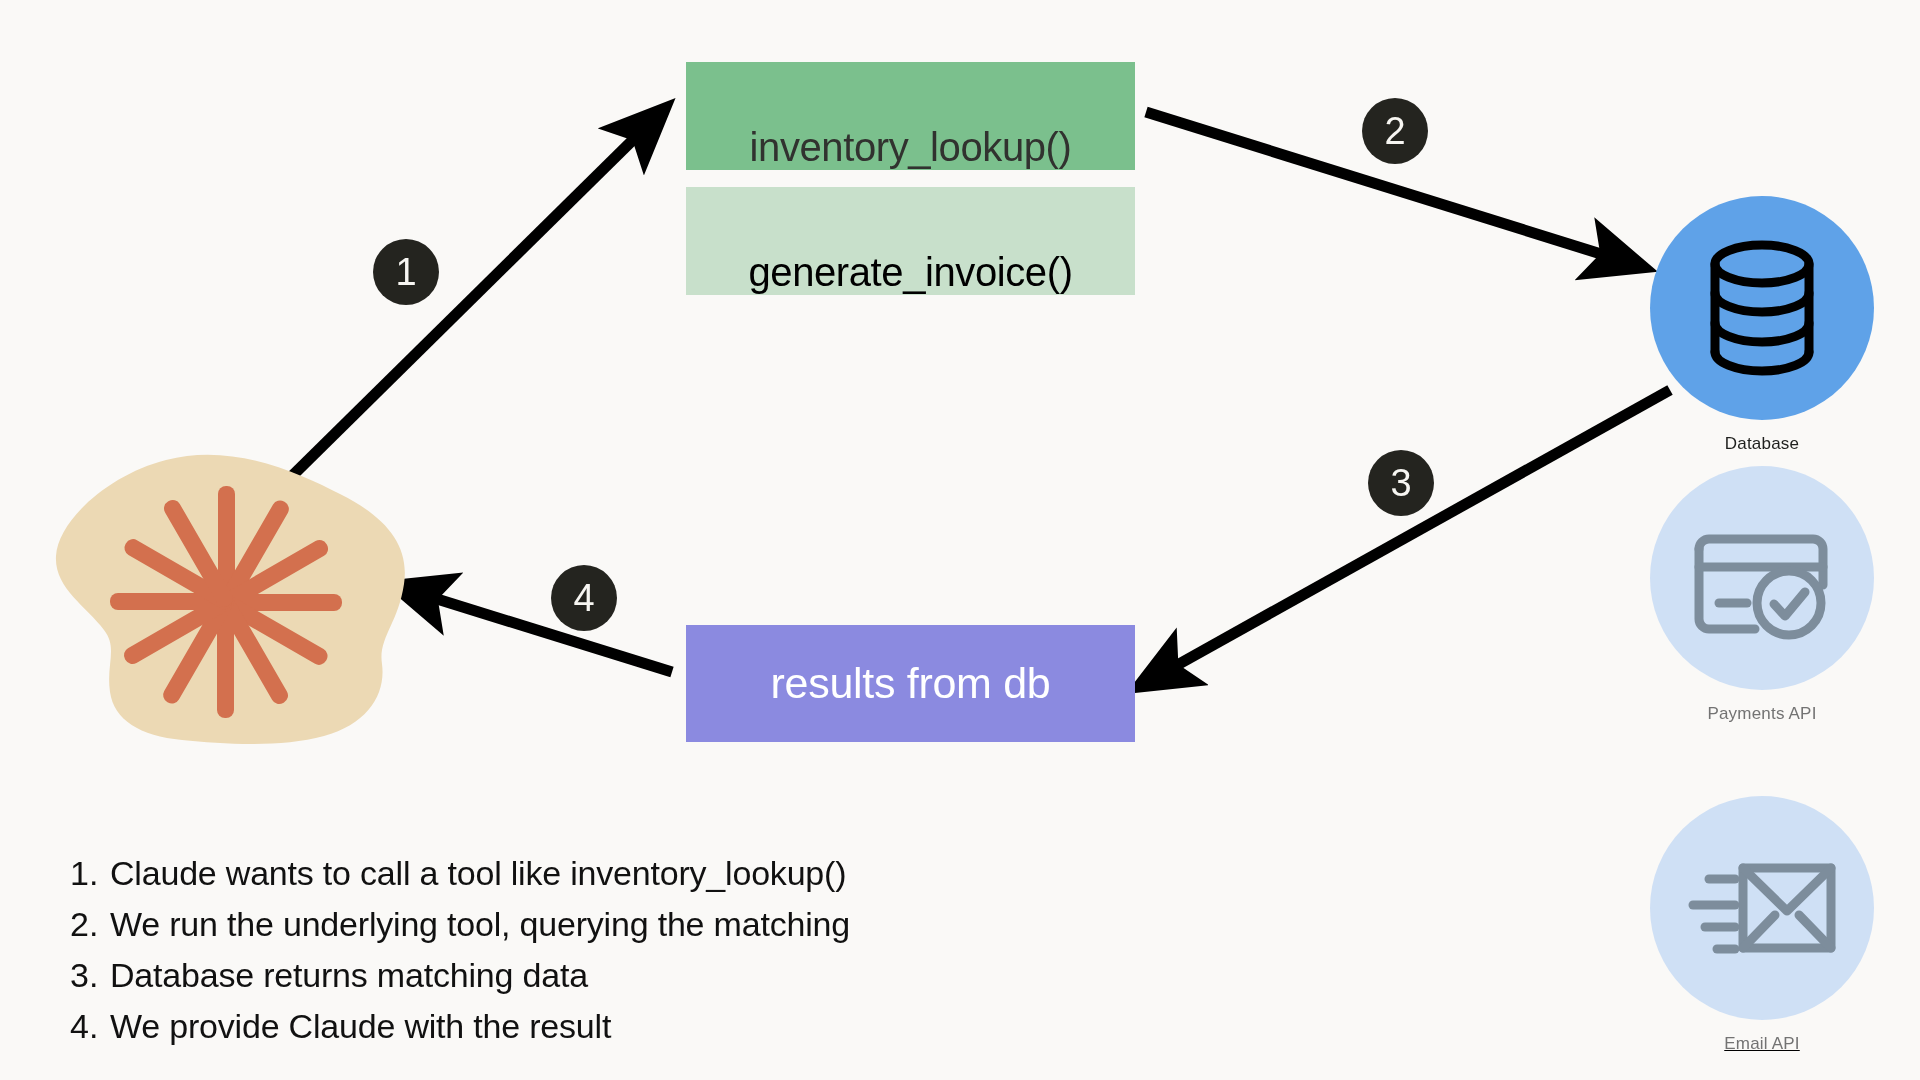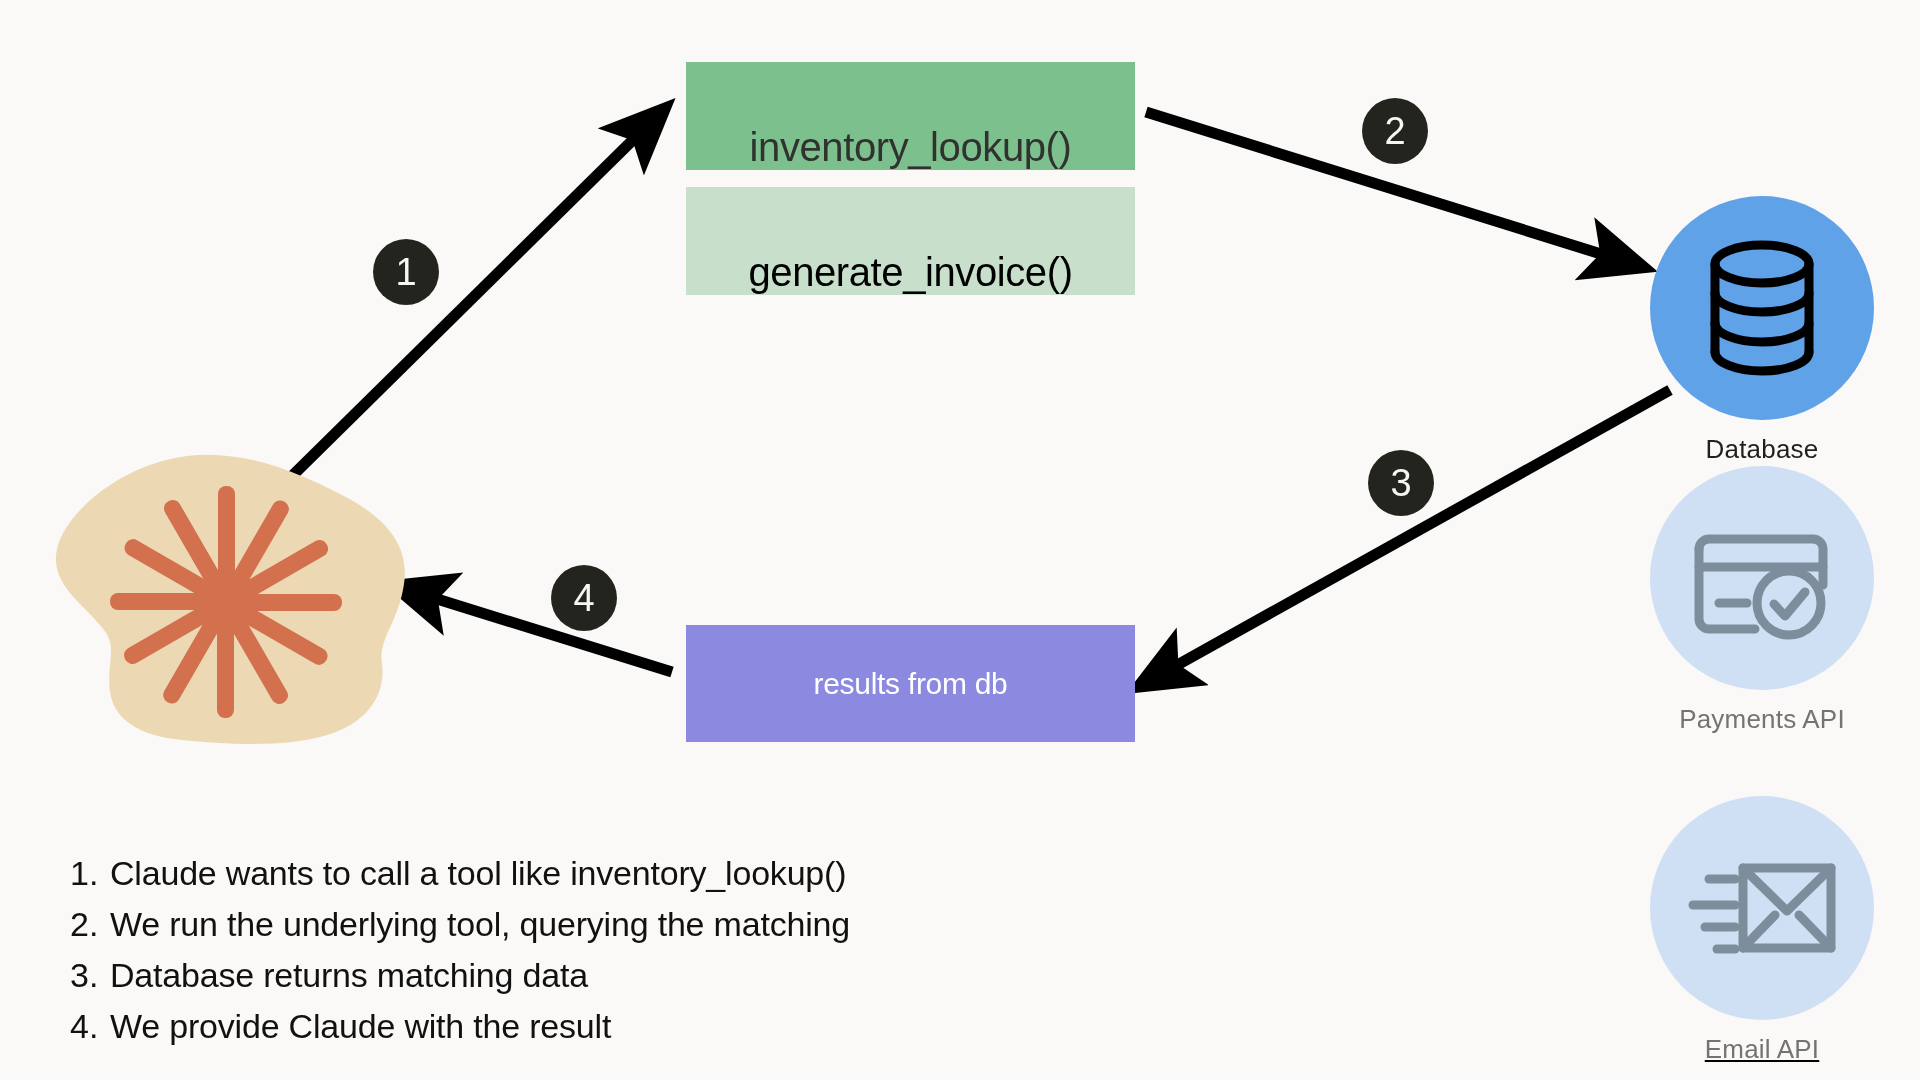--- a/index.html
+++ b/index.html
@@ -57,21 +57,21 @@
     position: absolute;
     left: 686px;
     top: 625px;
     width: 449px;
     height: 117px;
     background: #8b8ae0;
     color: #ffffff;
     display: flex;
     align-items: center;
     justify-content: center;
-    font-size: 30px;
+    font-size: 43px;
     letter-spacing: -0.3px;
     white-space: nowrap;
   }
 
   
   .service-node {
     position: absolute;
     width: 224px;
     text-align: center;
   }
@@ -81,21 +81,21 @@
     border-radius: 50%;
     display: flex;
     align-items: center;
     justify-content: center;
     box-sizing: border-box;
   }
   .service-circle.on  { background: #5fa2e8; }
   .service-circle.off { background: #cfe0f5; }
   .service-label {
     margin-top: 14px;
-    font-size: 26px;
+    font-size: 17px;
     letter-spacing: 0.2px;
   }
   .service-label.on  { color: #1f201e; }
   .service-label.off { color: #737373; }
 
   #node-database { left: 1650px; top: 196px; }
   #node-payments { left: 1650px; top: 466px; }
   #node-email    { left: 1650px; top: 796px; text-decoration: underline; }
 
   

